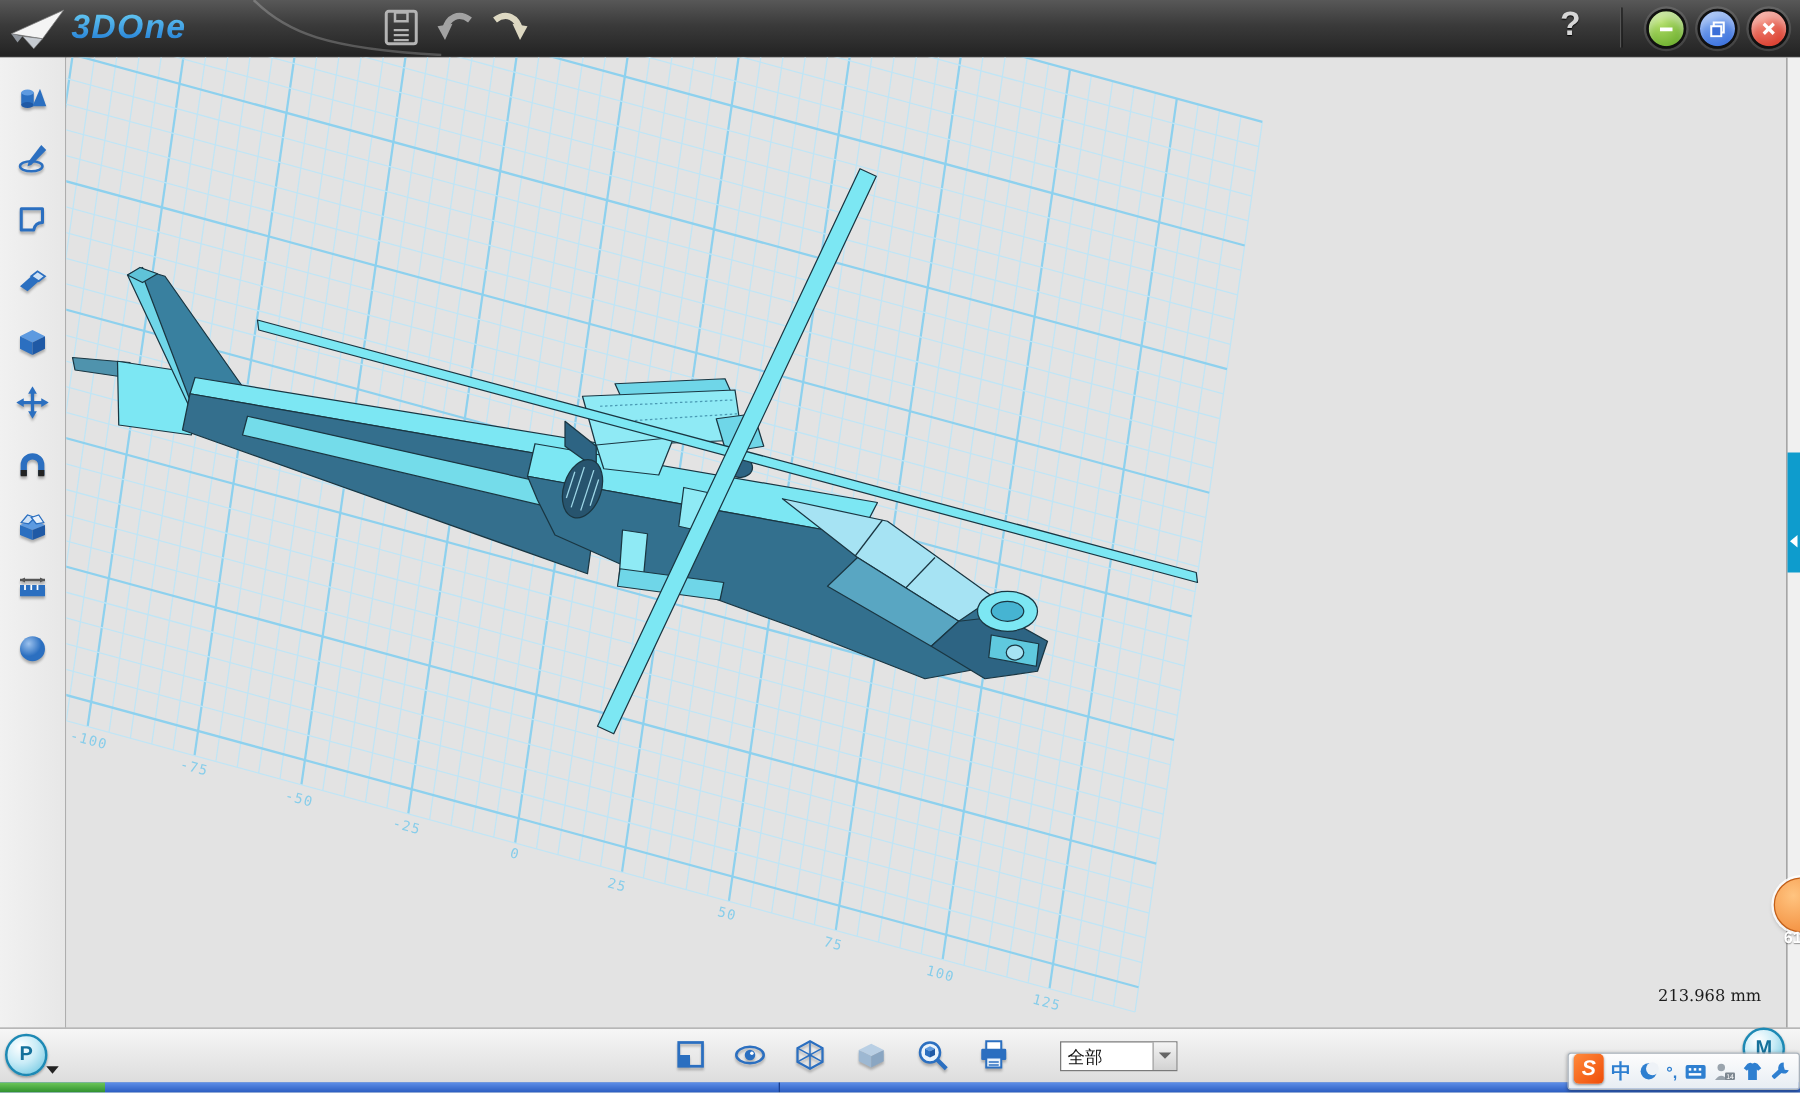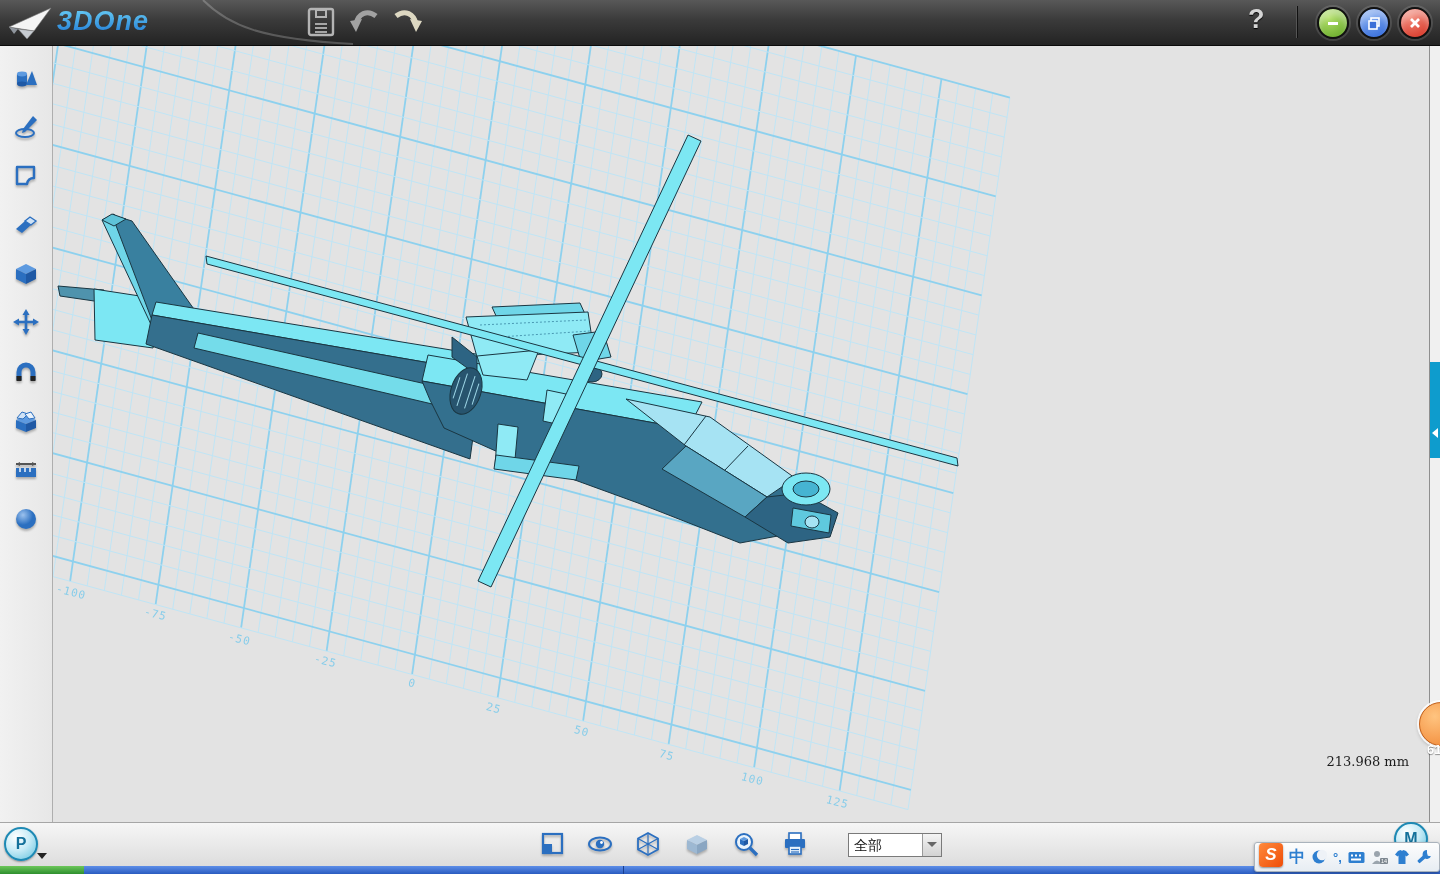--- a/index.html
+++ b/index.html
@@ -33,21 +33,21 @@
     filter:drop-shadow(0 2px 1px rgba(0,0,0,.28));}
 
   
   #viewport{left:53px;top:46px;width:1376px;height:776px;background:#e3e3e3;}
   #scene{left:0;top:0;}
   .axis-label{position:absolute;color:#87cdea;font-family:"DejaVu Sans Mono",monospace;
     font-size:11px;letter-spacing:1px;transform:rotate(15deg);transform-origin:left top;}
   #watermark{left:570px;top:374px;font-family:"DejaVu Serif",serif;font-style:italic;
     font-weight:bold;font-size:33px;letter-spacing:1px;color:rgba(125,138,146,.42);
     text-shadow:1px 1px 1px rgba(255,255,255,.6);}
-  #measurement{right:20px;top:708px;font-family:"DejaVu Serif",serif;font-size:13px;color:#1c1c1c;}
+  #measurement{right:20px;top:744px;font-family:"DejaVu Serif",serif;font-size:13px;color:#1c1c1c;}
 
   
   #right-strip{left:1429px;top:46px;width:11px;height:776px;background:#f0f0f0;
     border-left:1px solid #8f8f8f;}
   #side-tab{left:1430px;top:362px;width:10px;height:96px;background:#0e9ccd;cursor:pointer;}
   #side-tab-arrow{left:2px;top:66px;width:0;height:0;border-top:5px solid transparent;
     border-bottom:5px solid transparent;border-right:6px solid #fff;}
   #notif-badge{left:1419px;top:702px;width:42px;height:42px;border-radius:50%;
     background:radial-gradient(circle at 35% 32%,#ffc480,#f08330);border:1px solid #c45f17;
     box-shadow:0 0 0 2px rgba(255,255,255,.85),0 2px 4px rgba(0,0,0,.35);cursor:pointer;}

